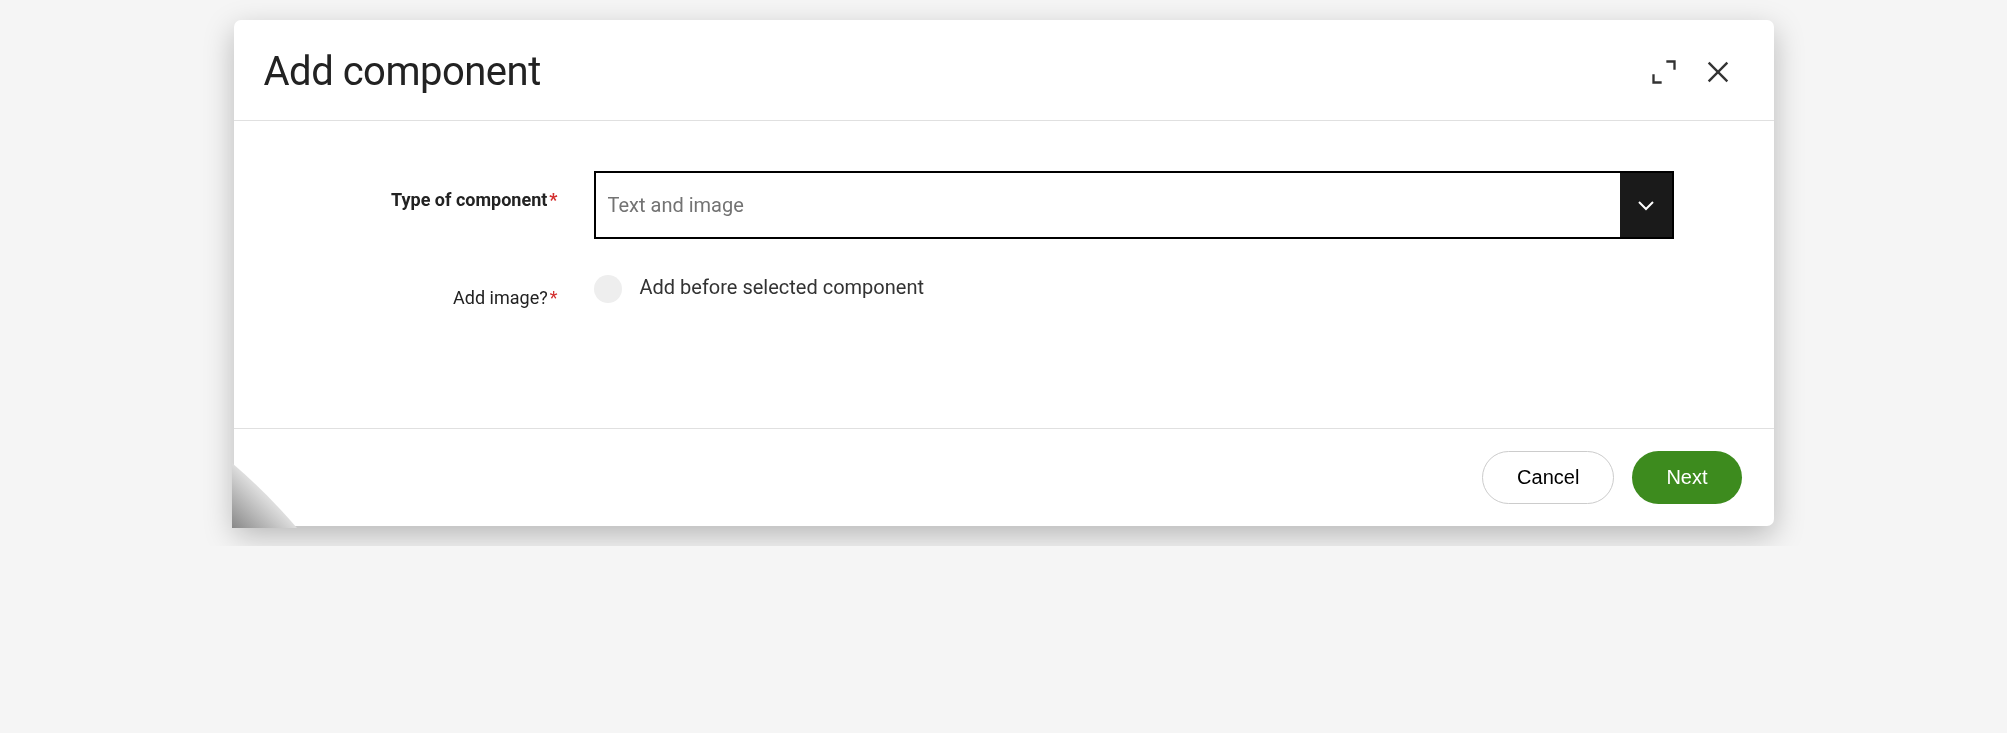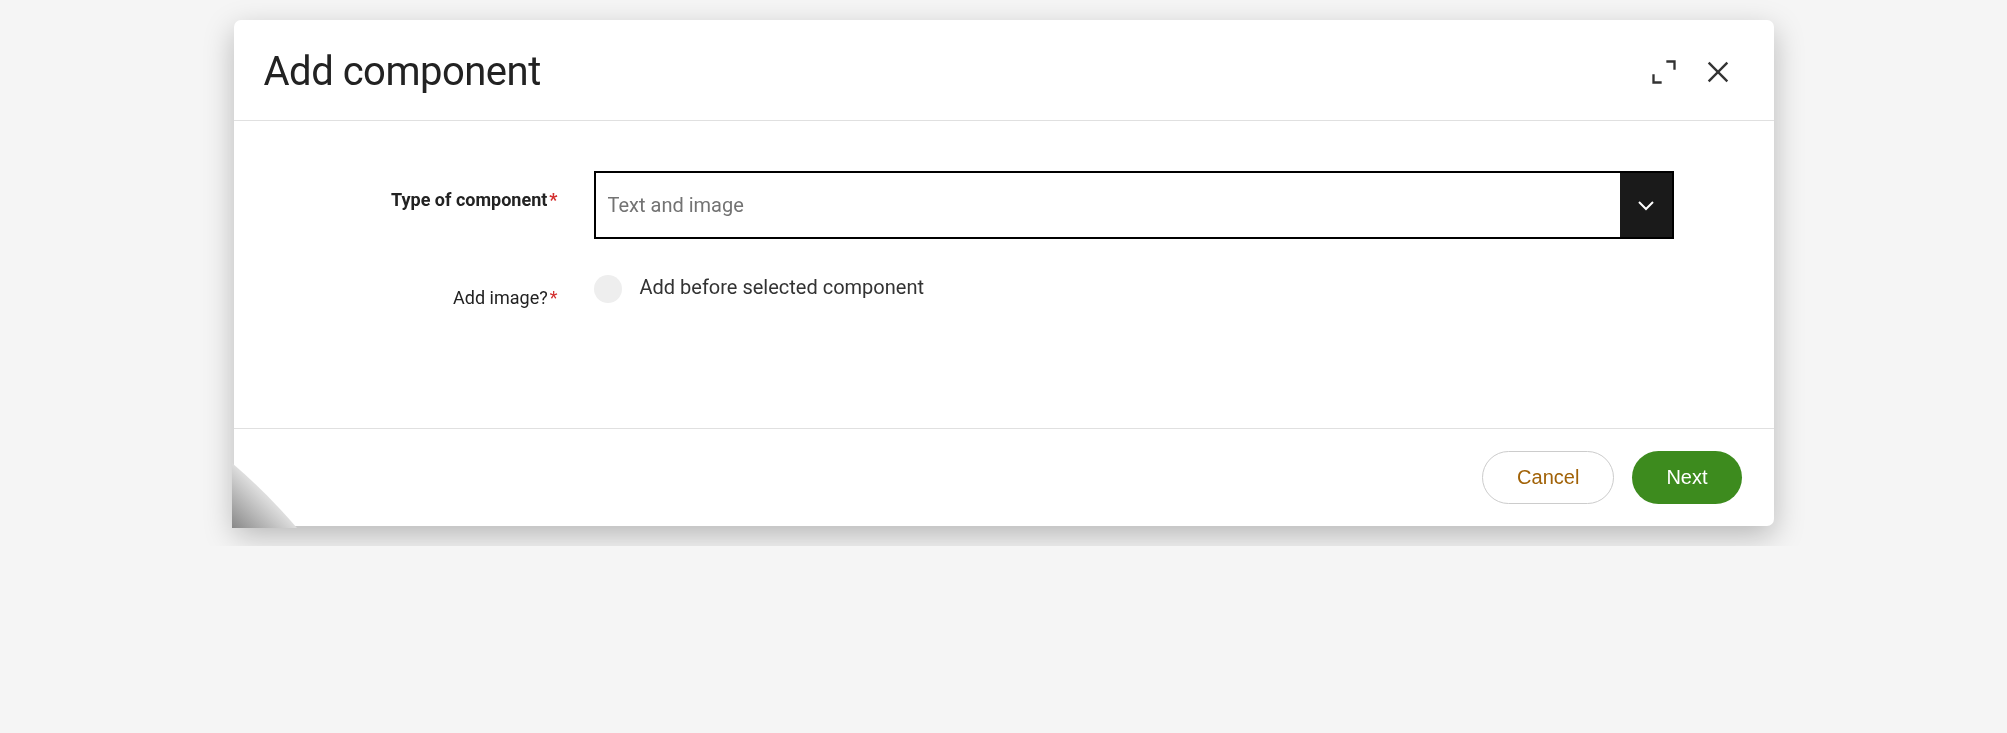--- a/index.html
+++ b/index.html
@@ -159,21 +159,21 @@
     }
     .btn {
       border-radius: 30px;
       padding: 14px 34px;
       font-size: 20px;
       cursor: pointer;
       border: none;
     }
     .btn-secondary {
       background: #fff;
-      color: #a16207;
+      color: #000000;
       border: 1px solid #ccc;
     }
     .btn-primary {
       background: #3d8b1e;
       color: #ffffff;
       font-weight: 500;
     }
     
     .page-curl {
       position: absolute;

